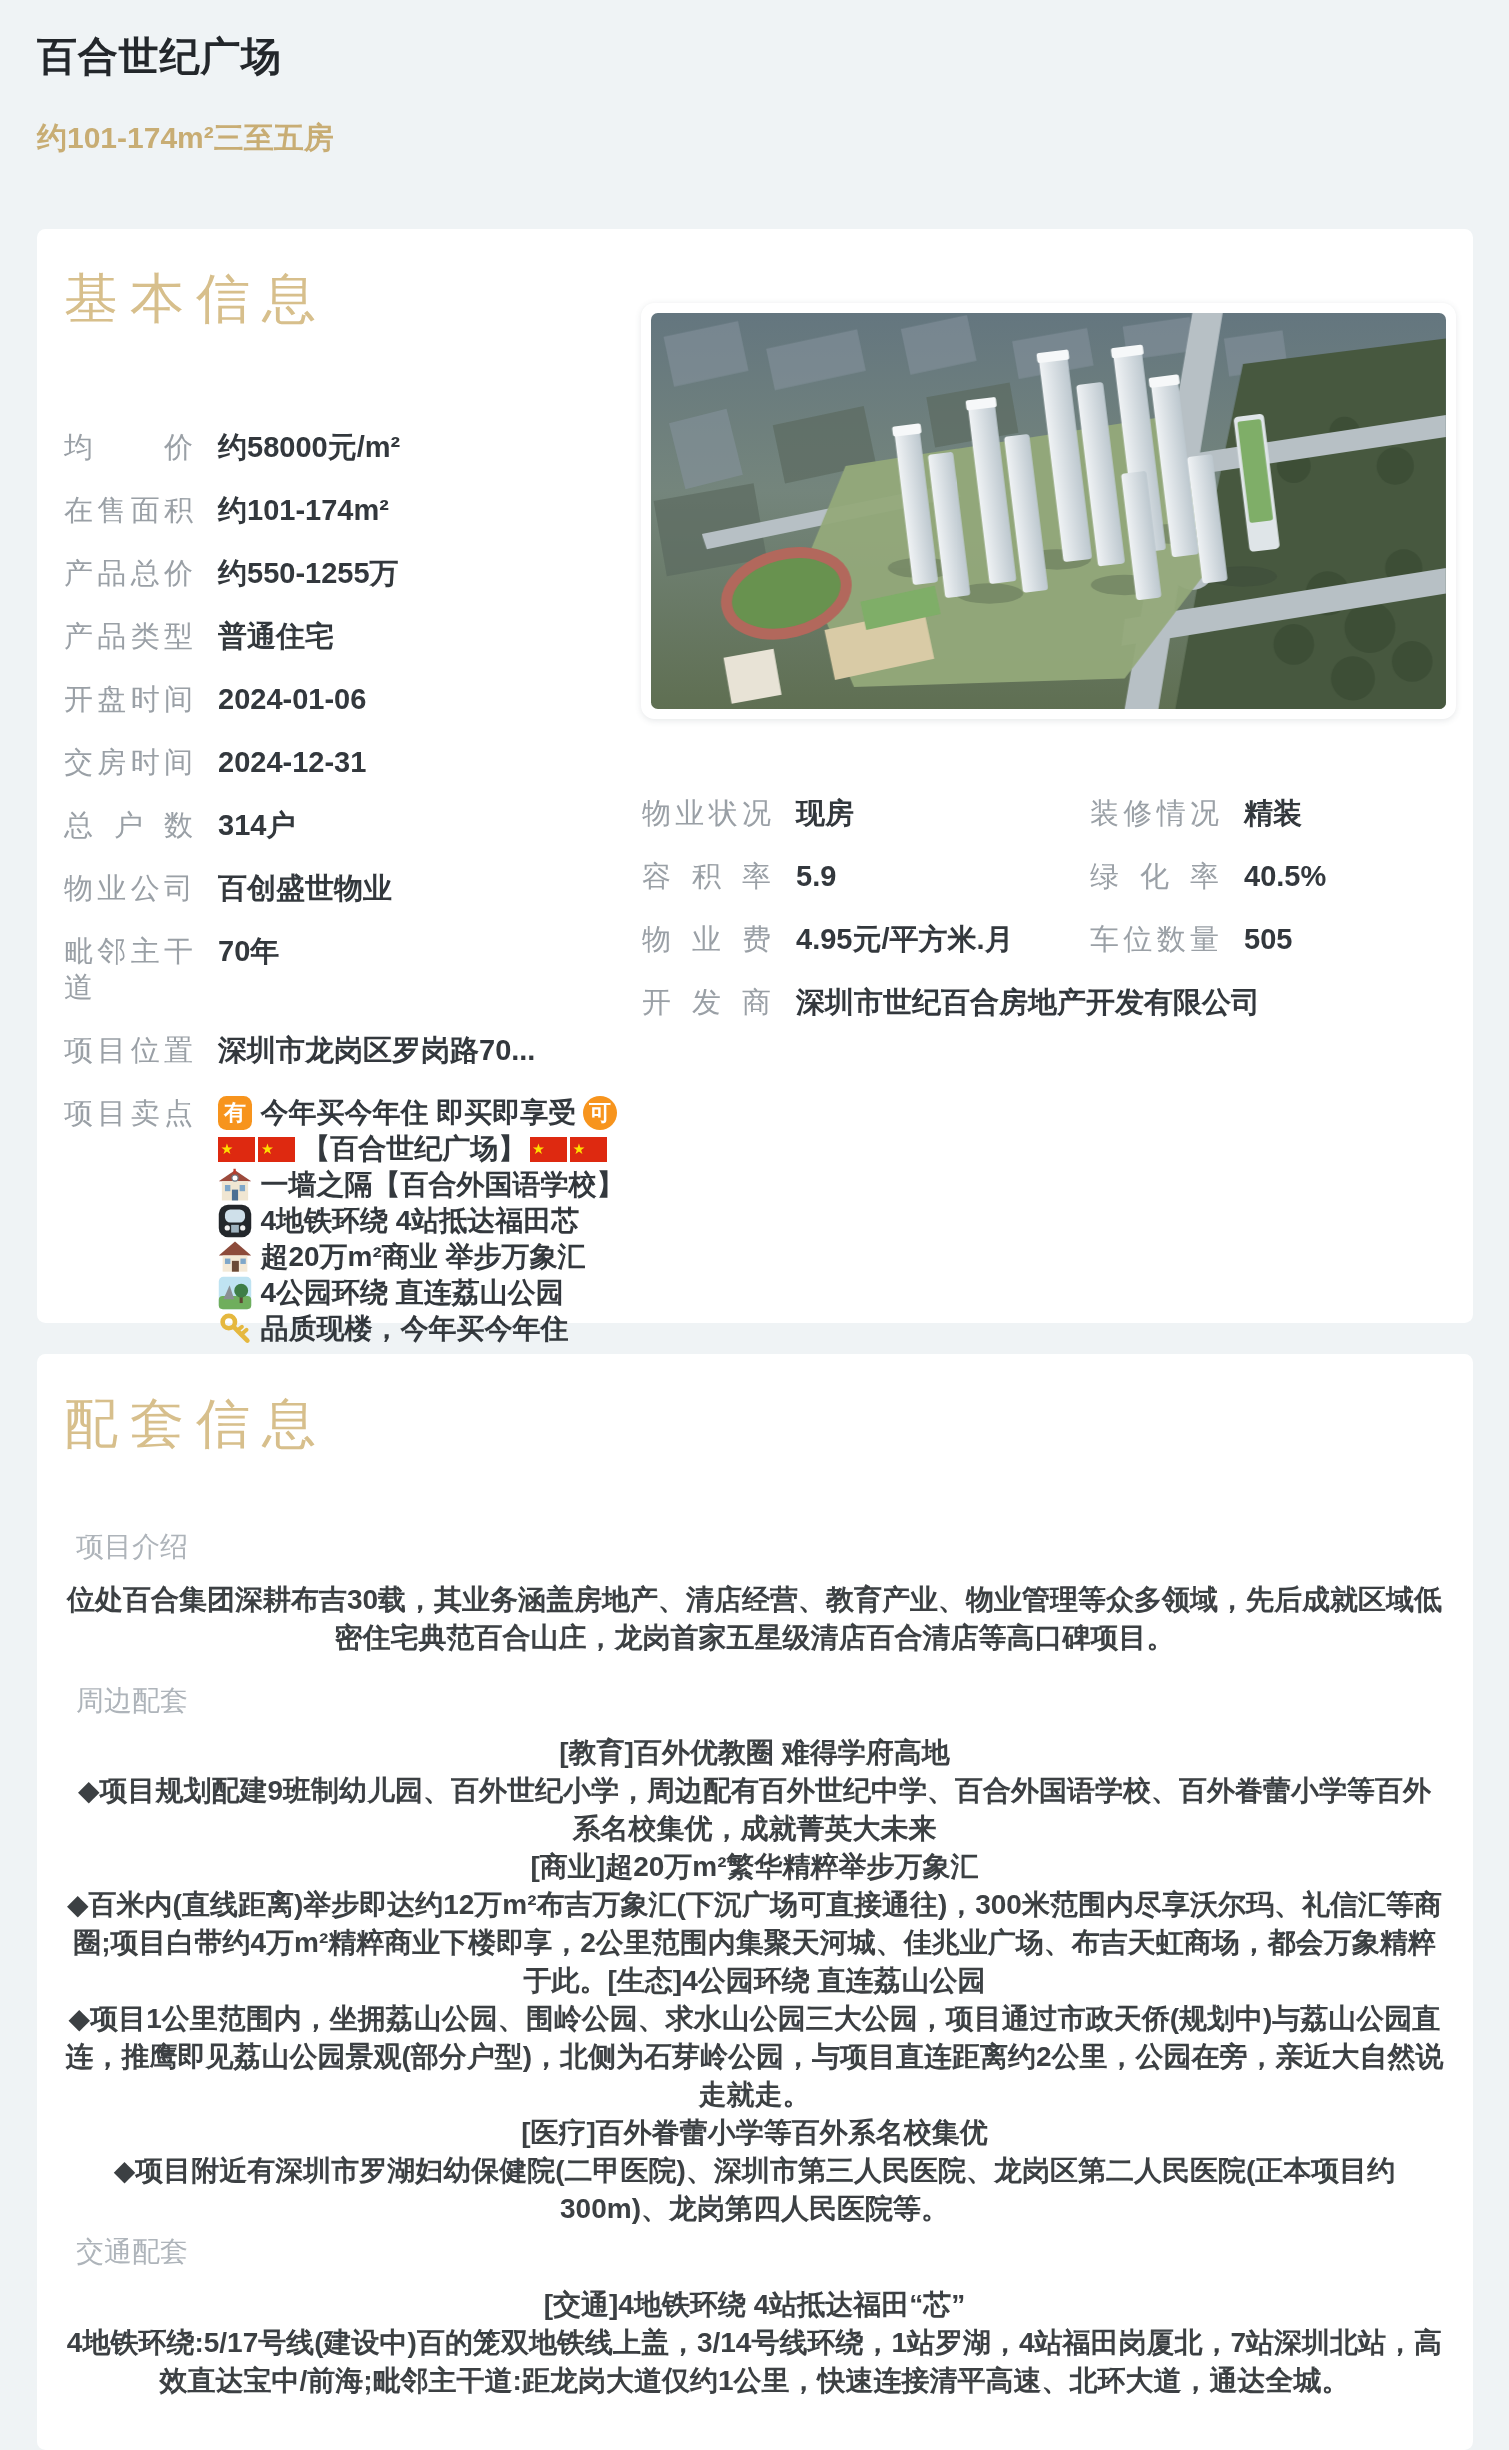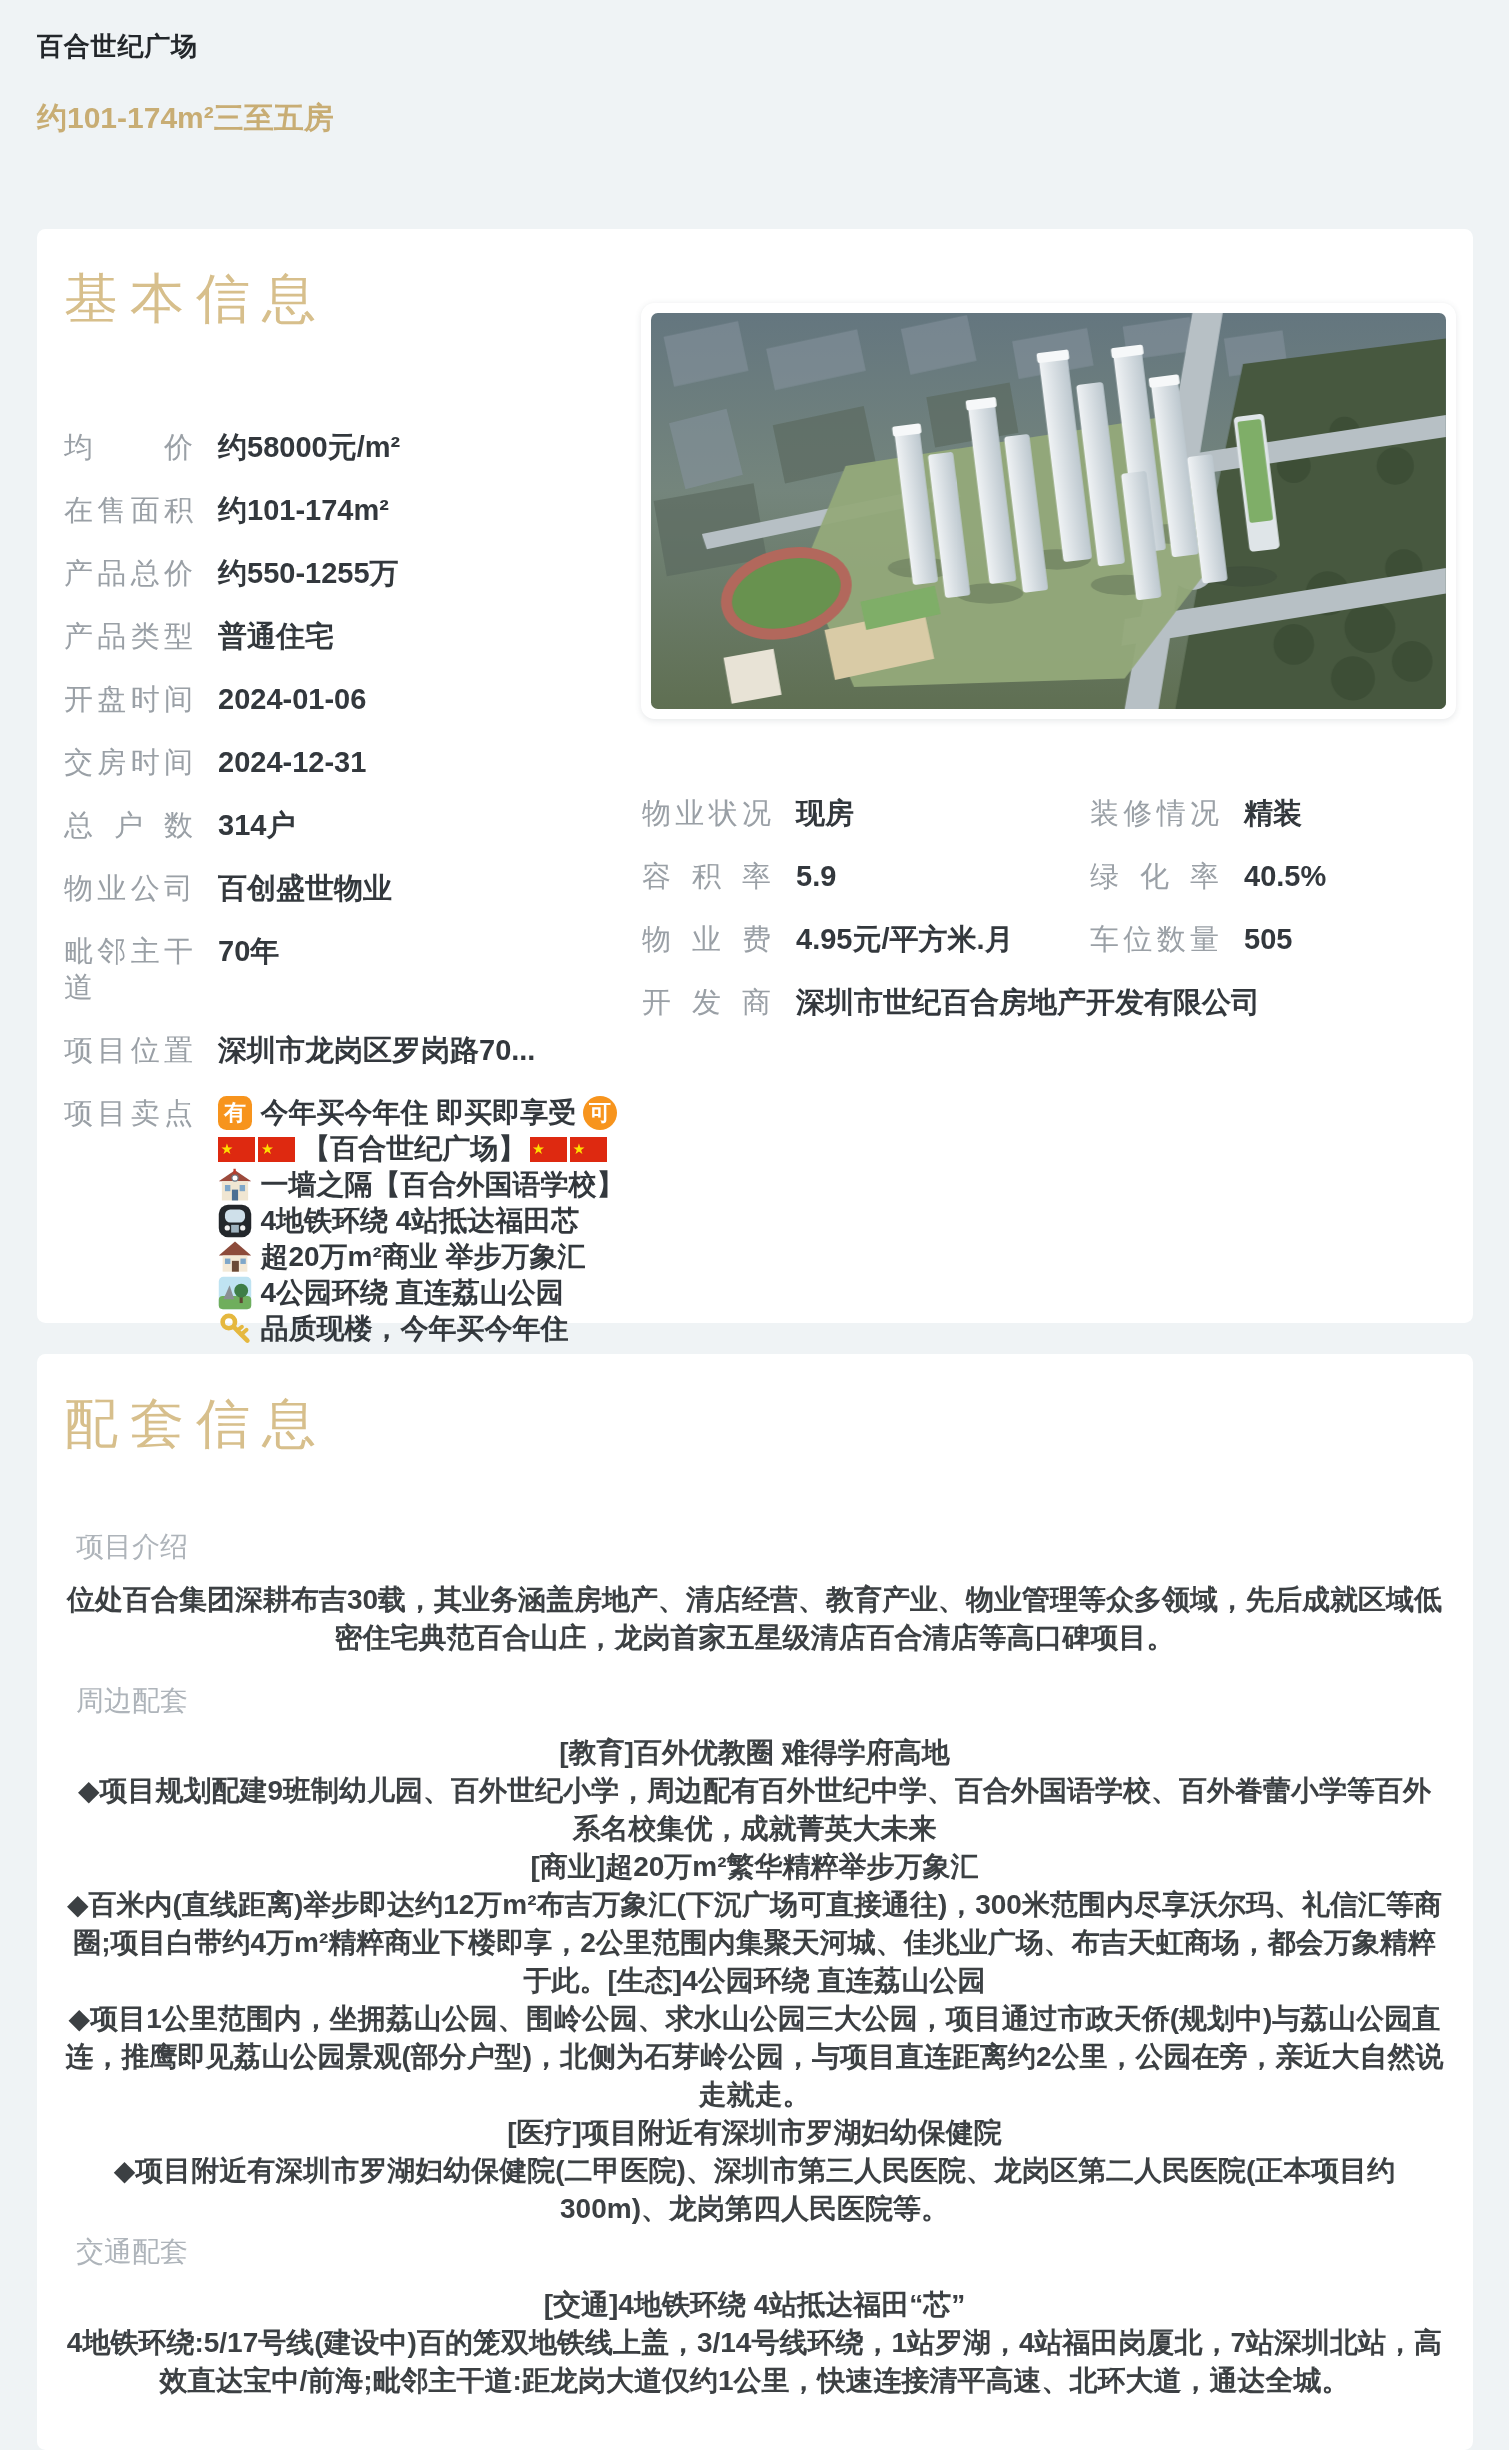--- a/index.html
+++ b/index.html
@@ -6,21 +6,21 @@
   html,body { width:1510px; height:2450px; }
   body {
     position:relative;
     background:#eff3f5;
     font-family:"Liberation Sans","DejaVu Sans",sans-serif;
     color:#33383d;
     overflow:hidden;
   }
   
   .page-header { position:absolute; left:37px; top:29px; }
-  .page-title  { font-size:26px; font-weight:700; color:#23272b; letter-spacing:0.8px; }
+  .page-title  { font-size:40px; font-weight:700; color:#23272b; letter-spacing:0.8px; }
   .page-subtitle { margin-top:34px; font-size:30px; font-weight:700; color:#c8ad74; }
 
   
   .card { position:absolute; left:37px; width:1436px; background:#ffffff; border-radius:8.5px; }
   .card1 { top:229px; height:1094px; }
   .card2 { top:1354px; height:1096px; }
 
   .section-title {
     position:absolute; left:27px; top:34px;
     font-size:54px; font-weight:400; color:#d7bf8c; letter-spacing:12px;
@@ -350,21 +350,21 @@
   <h3 class="sub-heading facil-intro-heading">项目介绍</h3>
   <div class="body-text facil-intro-text">位处百合集团深耕布吉30载，其业务涵盖房地产、清店经营、教育产业、物业管理等众多领域，先后成就区域低密住宅典范百合山庄，龙岗首家五星级清店百合清店等高口碑项目。</div>
 
   <h3 class="sub-heading facil-surround-heading">周边配套</h3>
   <div class="body-text facil-surround-block">
     <div>[教育]百外优教圈 难得学府高地</div>
     <div>◆项目规划配建9班制幼儿园、百外世纪小学，周边配有百外世纪中学、百合外国语学校、百外眷蕾小学等百外系名校集优，成就菁英大未来</div>
     <div>[商业]超20万m²繁华精粹举步万象汇</div>
     <div>◆百米内(直线距离)举步即达约12万m²布吉万象汇(下沉广场可直接通往)，300米范围内尽享沃尔玛、礼信汇等商圈;项目白带约4万m²精粹商业下楼即享，2公里范围内集聚天河城、佳兆业广场、布吉天虹商场，都会万象精粹于此。[生态]4公园环绕 直连荔山公园</div>
     <div>◆项目1公里范围内，坐拥荔山公园、围岭公园、求水山公园三大公园，项目通过市政天侨(规划中)与荔山公园直连，推鹰即见荔山公园景观(部分户型)，北侧为石芽岭公园，与项目直连距离约2公里，公园在旁，亲近大自然说走就走。</div>
-    <div>[医疗]项目附近有深圳市罗湖妇幼保健院</div>
+    <div>[医疗]百外眷蕾小学等百外系名校集优</div>
     <div>◆项目附近有深圳市罗湖妇幼保健院(二甲医院)、深圳市第三人民医院、龙岗区第二人民医院(正本项目约300m)、龙岗第四人民医院等。</div>
   </div>
 
   <h3 class="sub-heading facil-traffic-heading">交通配套</h3>
   <div class="body-text facil-traffic-block">
     <div>[交通]4地铁环绕 4站抵达福田“芯”</div>
     <div>4地铁环绕:5/17号线(建设中)百的笼双地铁线上盖，3/14号线环绕，1站罗湖，4站福田岗厦北，7站深圳北站，高效直达宝中/前海;毗邻主干道:距龙岗大道仅约1公里，快速连接清平高速、北环大道，通达全城。</div>
   </div>
 </section>
 

